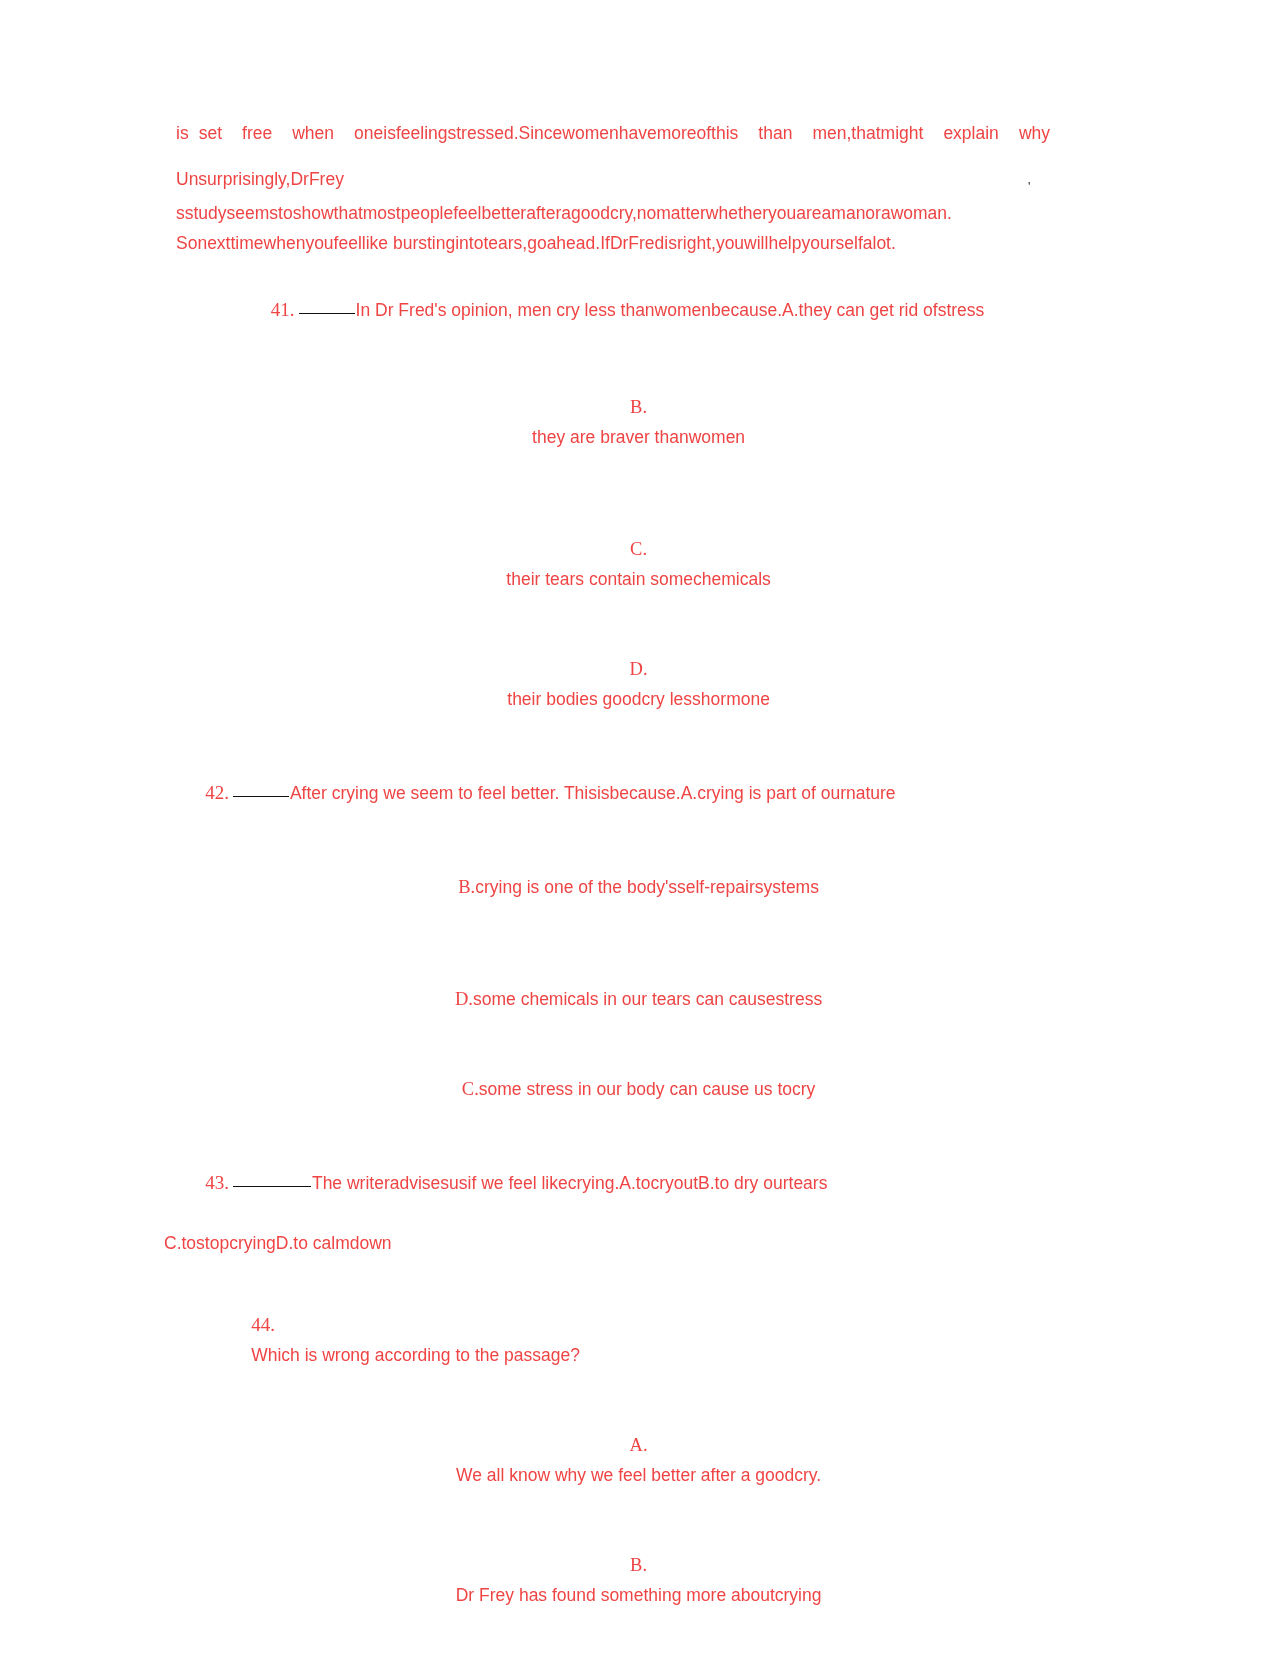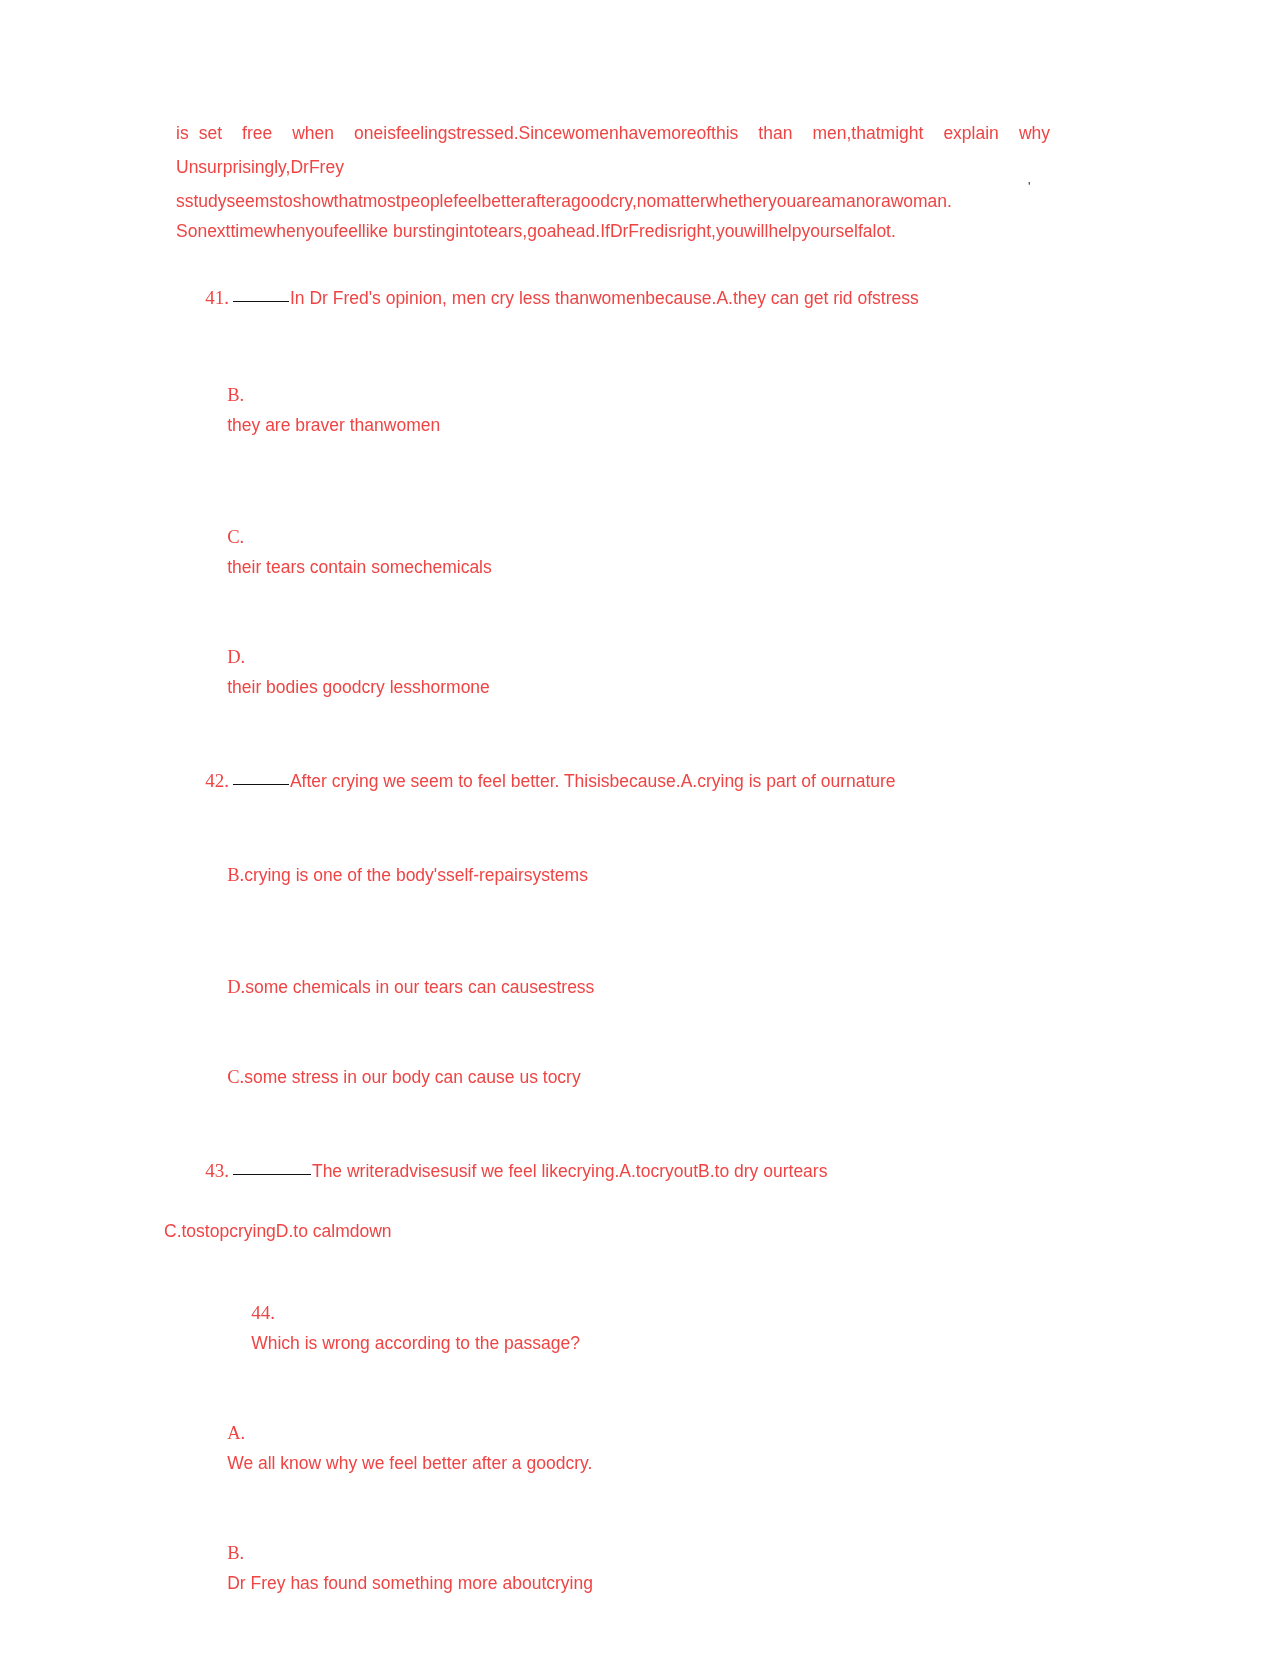--- a/index.html
+++ b/index.html
@@ -54,21 +54,21 @@
   
   .blank {
     display: inline-block;
     border-bottom: 1.6px solid #111;
     vertical-align: 2px;
     margin: 0 1px 0 4px;
   }
   .blank-sm { width: 56px; }
   .blank-md { width: 78px; }
 
-  .indent-1 { padding-left: 22px; }
+  .indent-1 { padding-left: 22px; text-align: center; }
   .indent-2 { padding-left: 46px; }
   .gap-md { height: 22px; }
 
   .stray-mark {
     position: absolute;
     left: 1028px;
     top: 180px;
     font-size: 13px;
     color: #2b2b2b;
     line-height: 1;
@@ -79,27 +79,27 @@
 
 <div class="page">
 
   <div class="stray-mark">'</div>
 
   <div class="doc-body">
 
     <div class="line just">is set  free  when  oneisfeelingstressed.Sincewomenhavemoreofthis  than  men,thatmight  explain  why</div>
 
 
-    <div class="line" style="margin-top:4px;">Unsurprisingly,DrFrey</div>
+    <div class="line" style="margin-top:16px;">Unsurprisingly,DrFrey</div>
 
     <div class="line" style="margin-top:4px;">sstudyseemstoshowthatmostpeoplefeelbetterafteragoodcry,nomatterwhetheryouareamanorawoman.</div>
 
     <div class="line">Sonexttimewhenyoufeellike burstingintotears,goahead.IfDrFredisright,youwillhelpyourselfalot.</div>
 
-    <div class="line" style="margin-top:7px;">
+    <div class="line" style="margin-top:7px;text-align:center;">
       <span class="qnum">41.</span><span class="blank blank-sm"></span><span>In Dr Fred's opinion, men cry less thanwomenbecause.A.they can get rid ofstress</span>
     </div>
 
     <div class="line indent-1" style="margin-top:7px;">
       <span class="opt-letter">B.</span>
       <span>they are braver thanwomen</span>
     </div>
 
     <div class="gap-md"></div>
 

